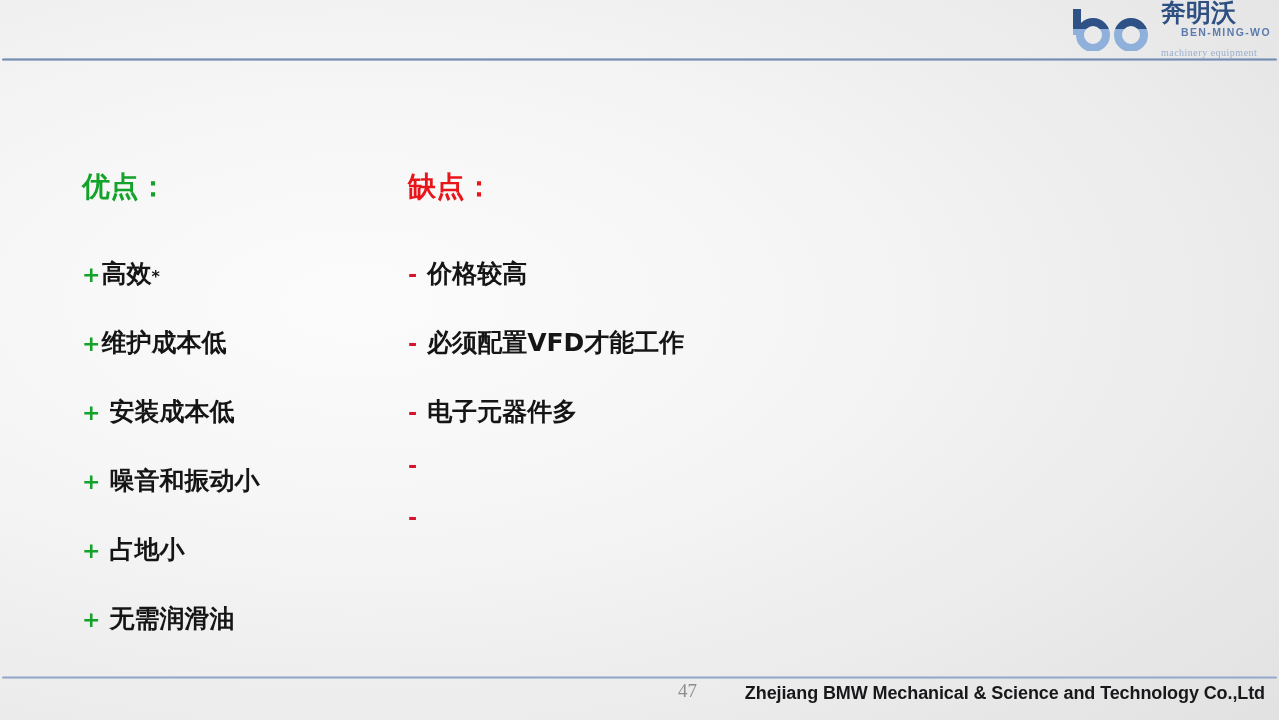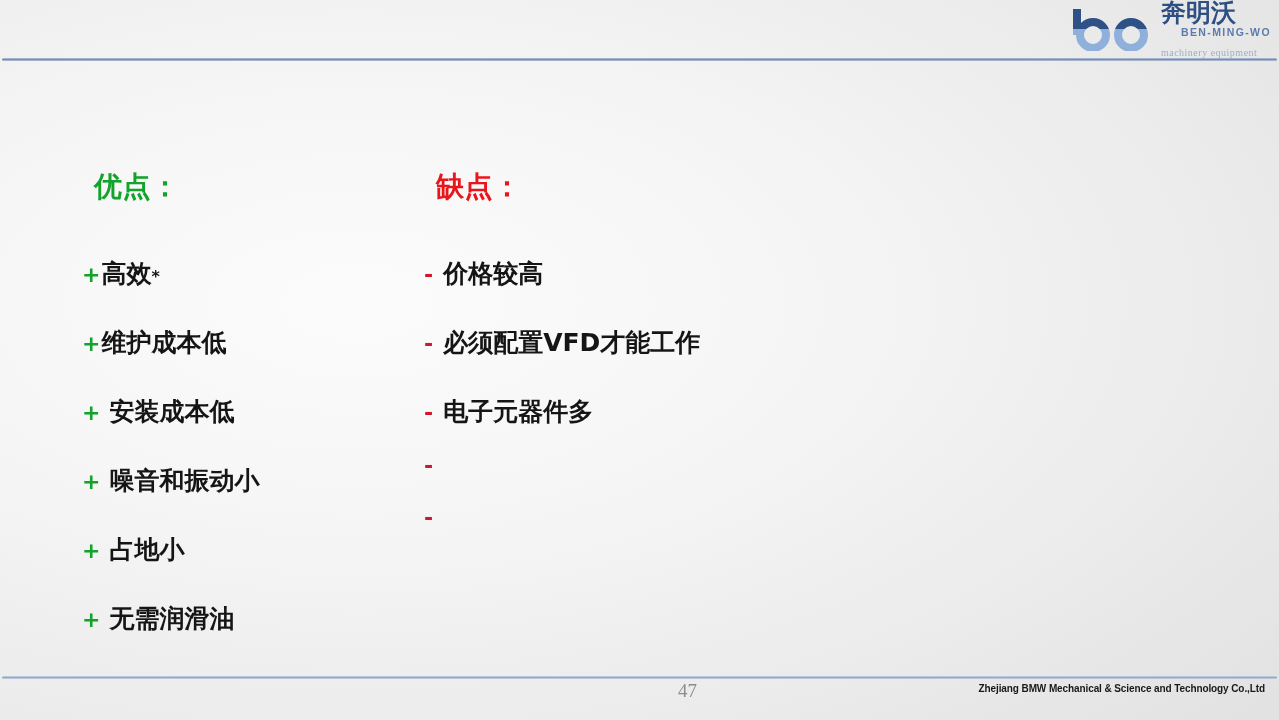--- a/index.html
+++ b/index.html
@@ -102,28 +102,28 @@
     letter-spacing: 1px;
     white-space: nowrap;
   }
 
   
   .col {
     position: absolute;
     top: 168px;
   }
   .col-pros { left: 82px; width: 330px; }
-  .col-cons { left: 424px; width: 600px; }
+  .col-cons { left: 408px; width: 600px; }
 
   .col-head {
     font-size: 28px;
     font-weight: bold;
     letter-spacing: 0.5px;
     white-space: nowrap;
-    margin: 0 0 42px 12px;
+    margin: 0 0 42px 0;
   }
   .col-head.pros { color: #14a32a; }
   .col-head.cons { color: #e8161a; }
 
   .bullet {
     display: flex;
     align-items: baseline;
     font-size: 25px;
     font-weight: bold;
     color: #151515;
@@ -170,21 +170,21 @@
     font-family: "Liberation Serif", "DejaVu Serif", serif;
     font-size: 19px;
     color: #8d8d8d;
     margin-left: 48px;
   }
   .footer-company {
     position: absolute;
     right: 14px;
     top: 683px;
     font-family: "Liberation Sans", "DejaVu Sans", sans-serif;
-    font-size: 10px;
+    font-size: 18px;
     font-weight: bold;
     color: #18181a;
     letter-spacing: -0.1px;
     white-space: nowrap;
   }
 </style>
 </head>
 <body>
 
 <div class="slide">

